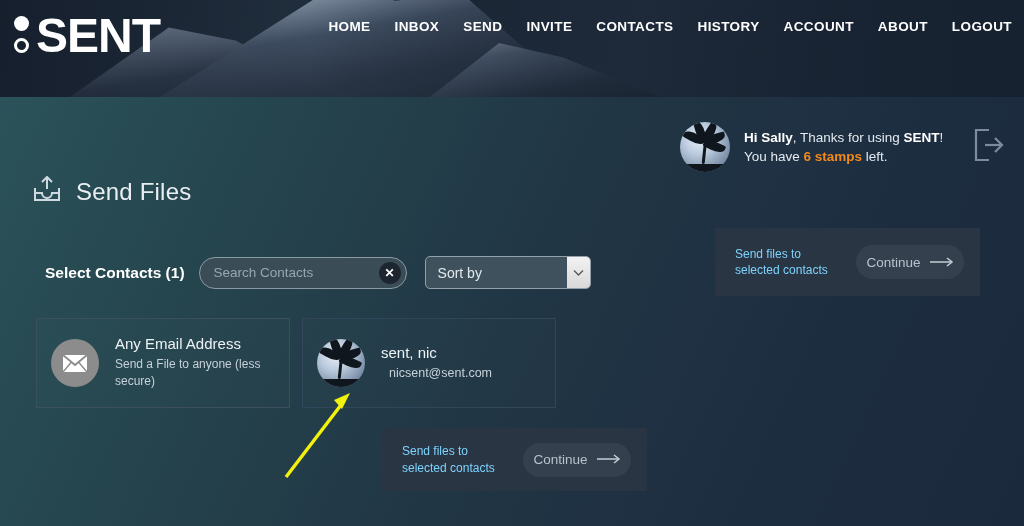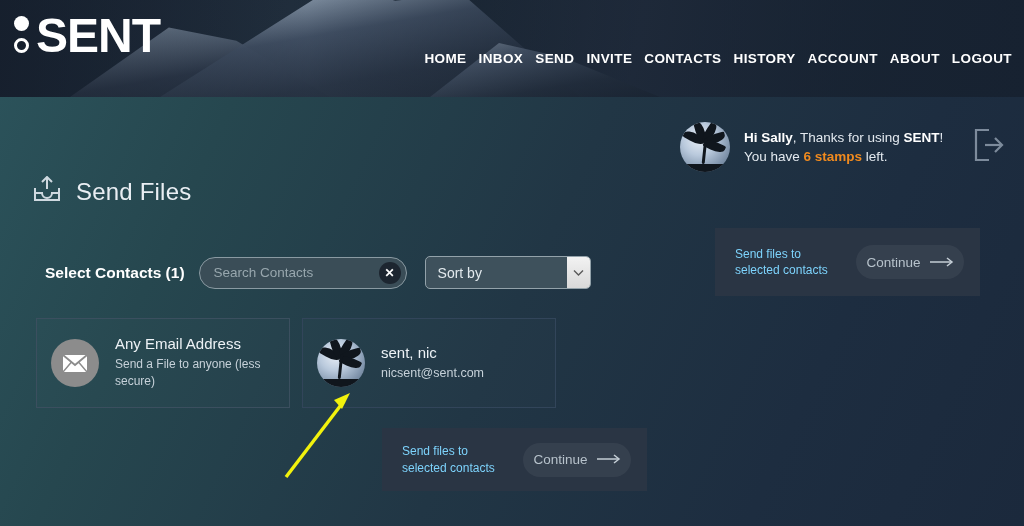--- a/index.html
+++ b/index.html
@@ -71,22 +71,22 @@
   }
   .logo-dots { display:flex; flex-direction:column; gap:7px; align-items:center; padding-bottom:3px;}
   .logo-dot-filled { width:15px; height:15px; border-radius:50%; background:#fff; }
   .logo-dot-ring { width:15px; height:15px; border-radius:50%; border:3px solid #fff; }
   .logo-word {
     color:#fff; font-weight:700; font-size:48px; letter-spacing:-1px; line-height:1;
   }
 
   .nav {
     position: absolute;
-    right: 12px; top: 51px;
-    display: flex; gap: 12px;
+    right: 12px; top: 19px;
+    display: flex; gap: 24px;
     z-index: 4;
     text-align: right;
   }
   .nav a {
     color:#ffffff; text-decoration:none;
     font-size: 13.5px; font-weight:700; letter-spacing:.4px;
   }
 
   
   .greeting {
@@ -201,21 +201,21 @@
     width:48px; height:48px; border-radius:50%;
     background:#8c8c8c; display:flex; align-items:center; justify-content:center;
     flex:none;
   }
   .card-text .name {
     color:#edf2f6; font-size:15px; line-height:1.25; font-weight:400;
   }
   .card-text .sub {
     color:#c6d1d9; font-size:12px; line-height:1.45; margin-top:2px;
   }
-  .card-text .sub.indent { margin-left:0; font-size:12.5px; }
+  .card-text .sub.indent { margin-left:8px; font-size:12.5px; }
 
   
   .panel {
     position:absolute;
     background:#2a3544;
     display:flex; align-items:center;
   }
   .panel.p1 { left:715px; top:228px; width:265px; height:68px; }
   .panel.p2 { left:382px; top:428px; width:265px; height:63px; }
   .panel-label {

